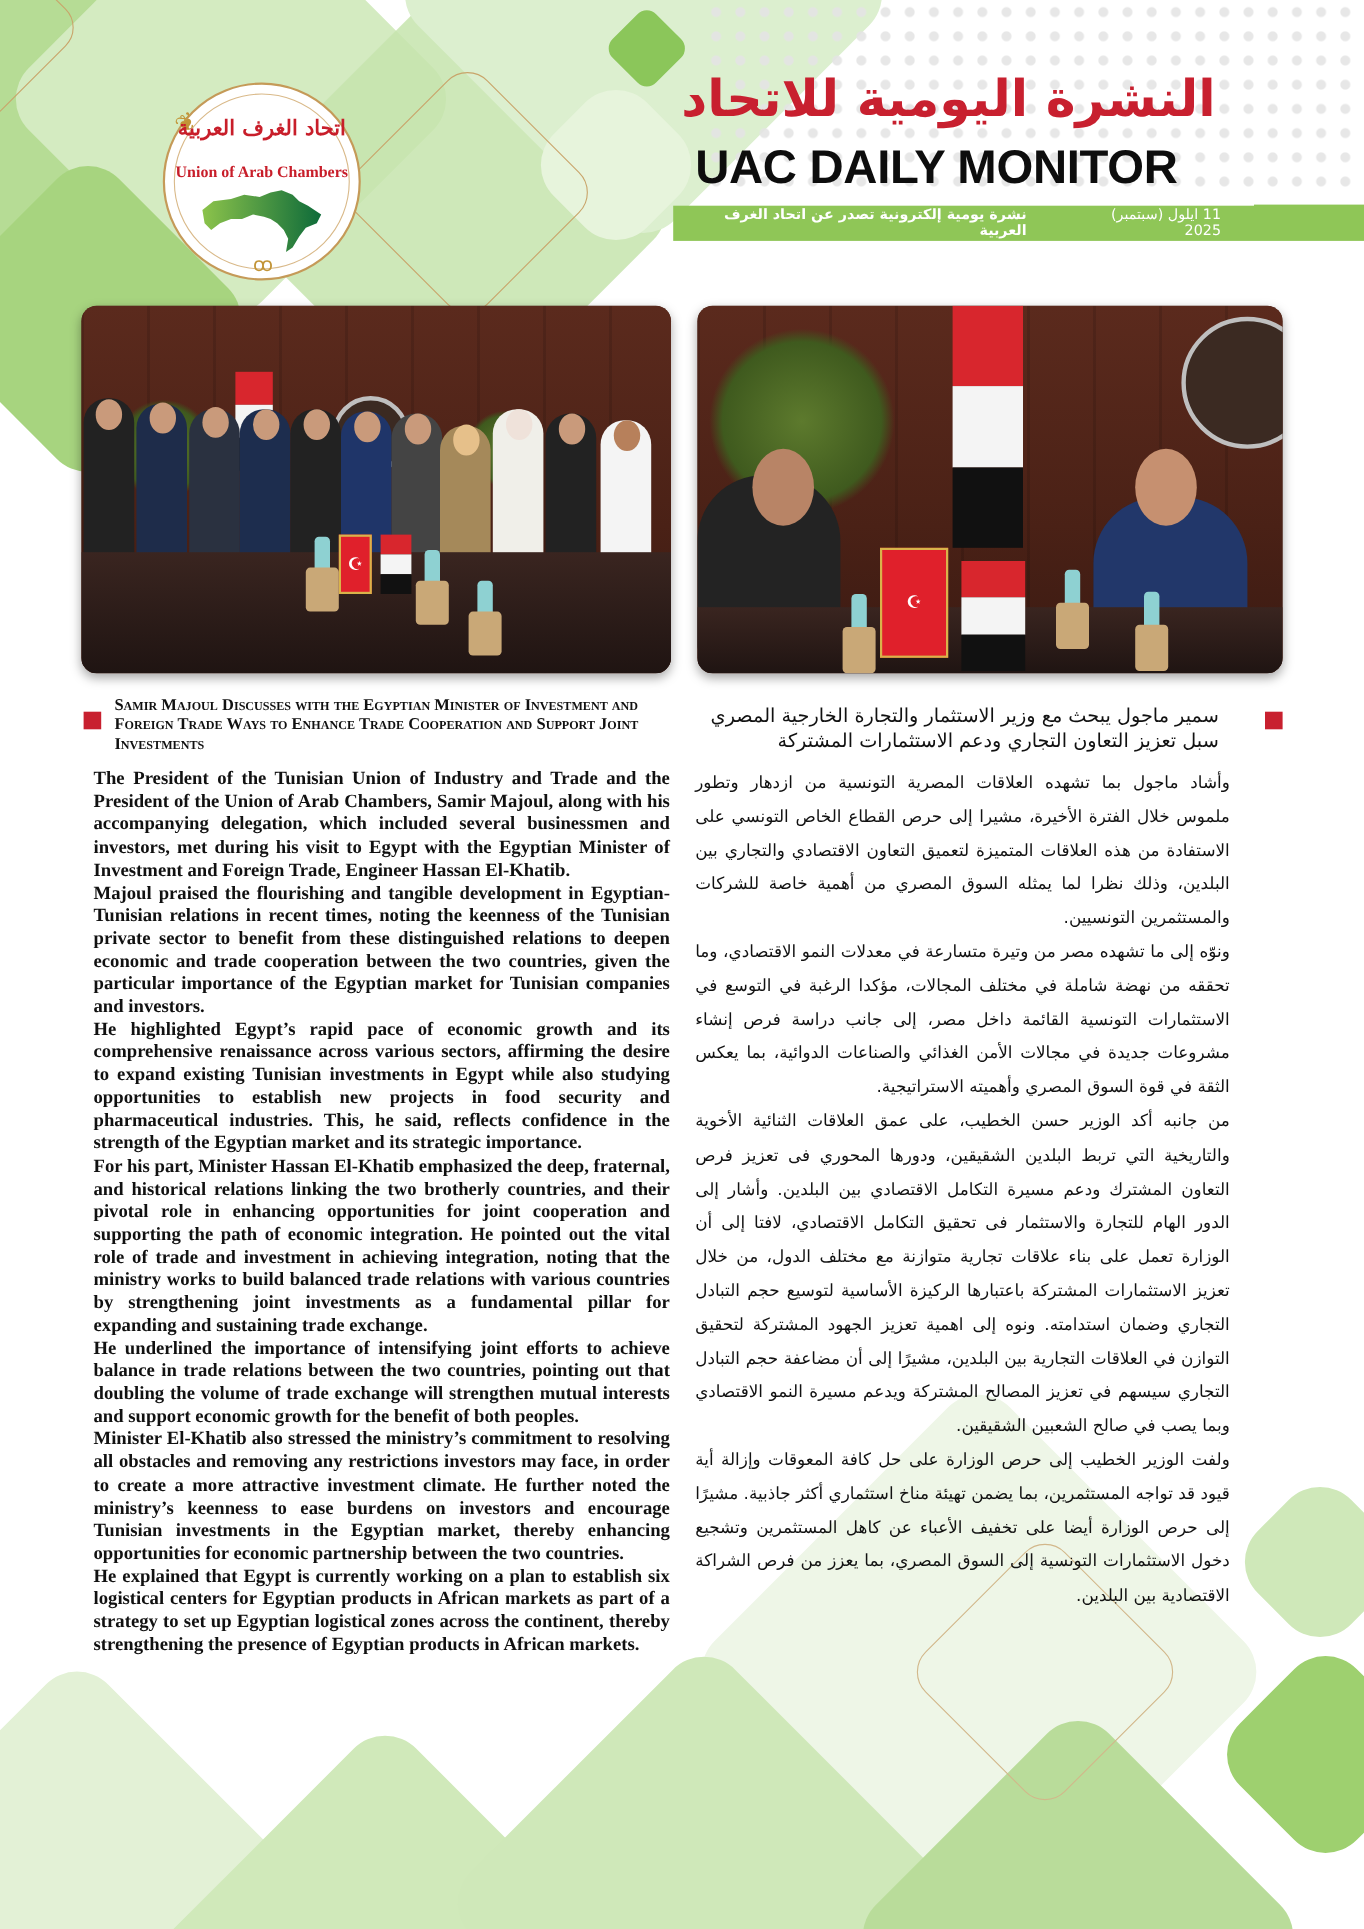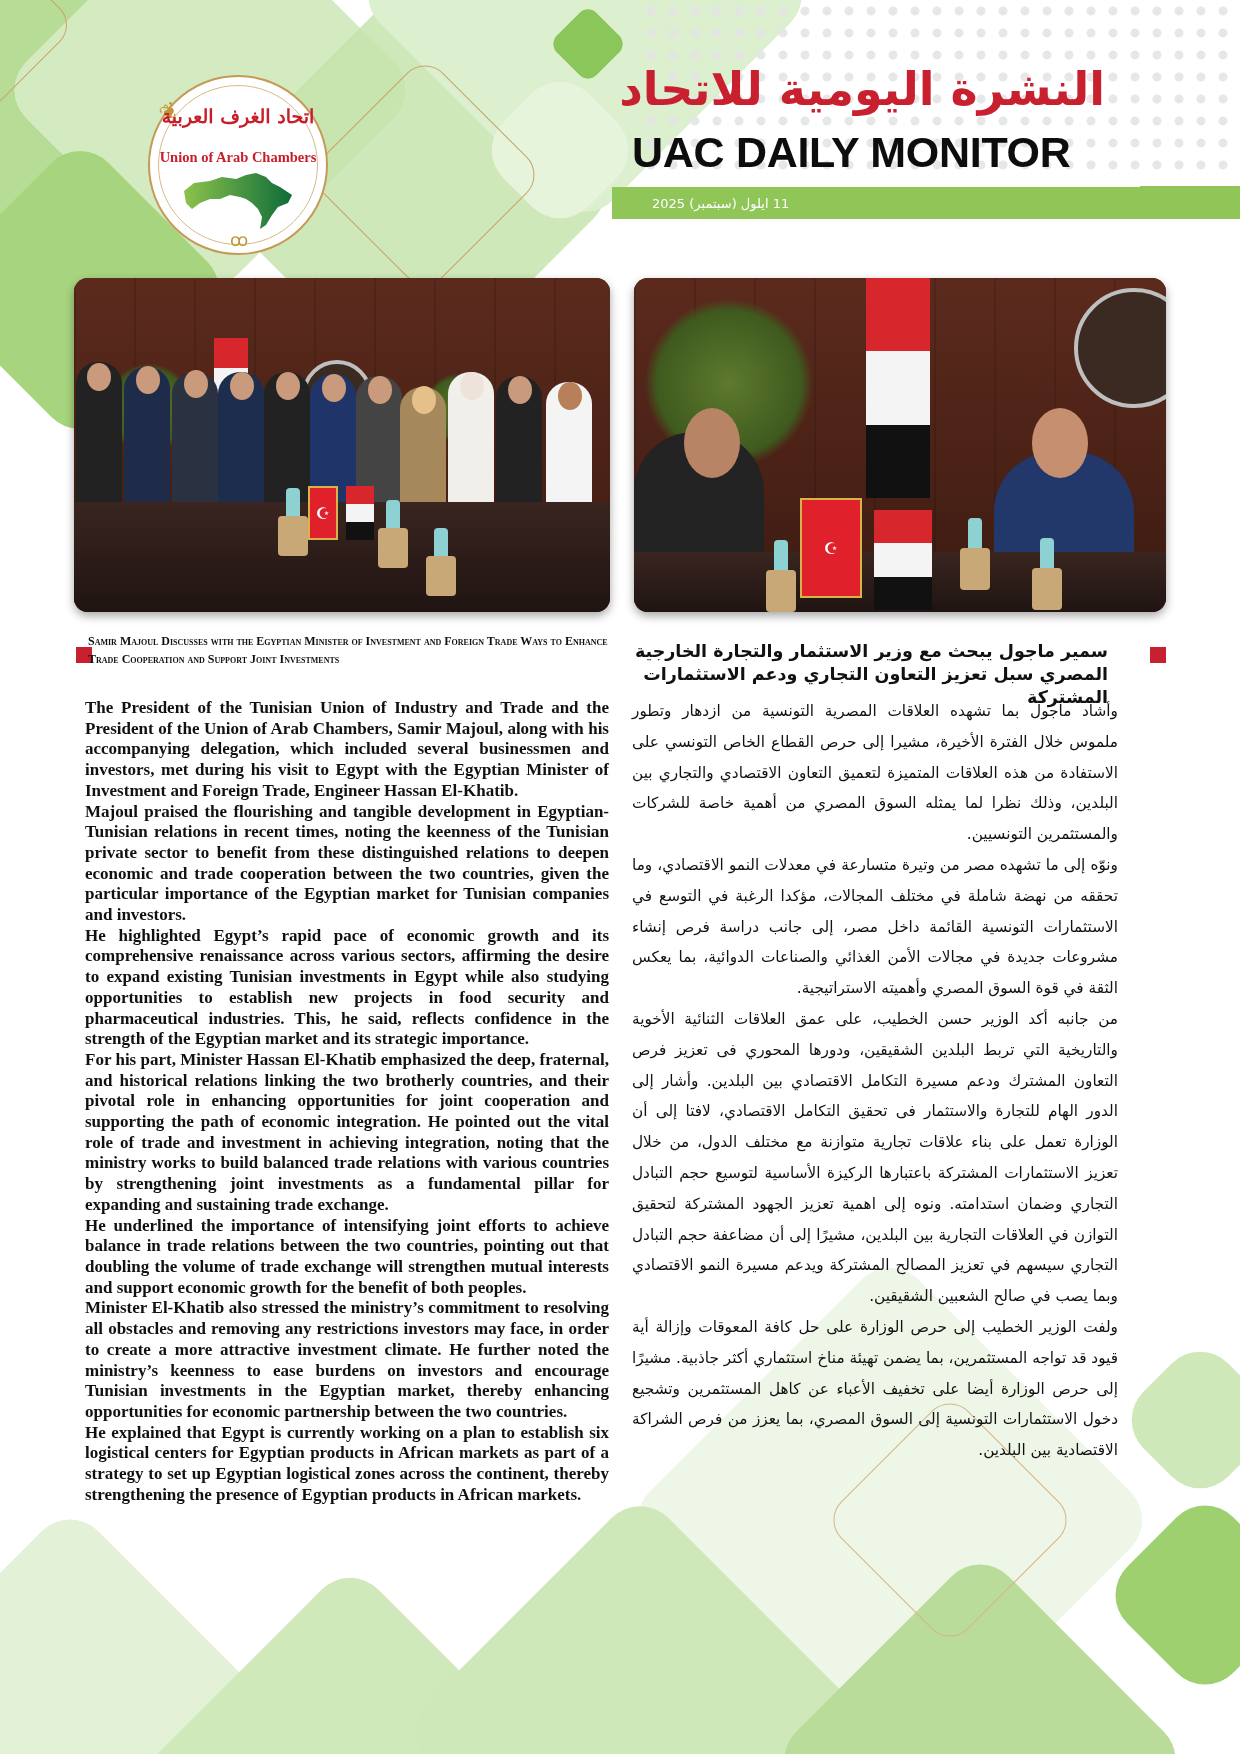--- a/index.html
+++ b/index.html
@@ -70,24 +70,24 @@
   .emblem { position: absolute; border-radius: 50%; border: 4px solid #bfbfbf; background: #3b2a22; }
   .plant { position: absolute; border-radius: 50%; background: radial-gradient(circle, #5d7a2d 0%, #3f5a1e 60%, transparent 70%); }
   .tn-flag { position: absolute; background: #e0202b; border: 2px solid #d9b34a; }
   .tn-flag::after { content: "☪"; position: absolute; left: 50%; top: 50%; transform: translate(-50%,-50%);
                     color: #fff; font-size: 16px; }
   .bottle { position: absolute; width: 14px; background: #8ed1d2; border-radius: 4px 4px 2px 2px; }
   .basket { position: absolute; width: 30px; height: 40px; background: #c9a877; border-radius: 4px; }
 
   
   .bullet { position: absolute; width: 16px; height: 16px; background: #c8202f; z-index: 2; }
-  .hl-en { position: absolute; left: 88px; top: 632px; width: 520px; z-index: 2; font-family: "Liberation Serif", serif;
-           font-weight: bold; font-size: 12px; line-height: 18px; font-variant: small-caps; color: #111; }
+  .hl-en { position: absolute; left: 104px; top: 632px; width: 520px; z-index: 2; font-family: "Liberation Serif", serif;
+           font-weight: bold; font-size: 15px; line-height: 18px; font-variant: small-caps; color: #111; }
   .hl-ar { position: absolute; right: 132px; top: 640px; width: 500px; z-index: 2; direction: rtl; text-align: right;
-           font-family: "DejaVu Sans", sans-serif; font-weight: bold; font-size: 17.5px; line-height: 23px; color: #111; }
+           font-family: "DejaVu Sans", sans-serif; font-weight: normal; font-size: 17.5px; line-height: 23px; color: #111; }
 
   
   .col-en { position: absolute; left: 85px; top: 698px; width: 524px; z-index: 2; font-family: "Liberation Serif", serif;
             font-size: 17px; line-height: 20.7px; text-align: justify; color: #111; }
   .col-en p { margin: 0; font-weight: bold; }
   .col-en .source { font-weight: bold; }
   .col-ar { position: absolute; left: 632px; top: 696px; width: 486px; z-index: 2; direction: rtl; font-family: "DejaVu Sans", sans-serif;
             font-size: 15.3px; line-height: 30.8px; text-align: justify; color: #111; }
   .col-ar p { margin: 0; }
   .col-ar .source { font-weight: bold; }
@@ -131,20 +131,21 @@
     <path d="M4 22 L14 14 L30 12 L42 8 L56 10 L66 6 L76 4 L86 8 L92 14 L100 18 L112 26 L108 34 L98 38 L92 46 L86 56 L80 60 L82 48 L78 40 L72 34 L66 30 L60 28 L50 26 L40 30 L30 30 L20 34 L12 40 L6 34 Z" fill="url(#mapg)"></path>
   </svg>
   <div class="logo-knot">ꝏ</div>
 </div>
 
 <div class="title-ar">النشرة اليومية للاتحاد</div>
 <div class="title-en">UAC DAILY MONITOR</div>
 <div class="right-band"></div>
 <div class="green-bar">
   <span class="gb-date">11 ايلول (سبتمبر) 2025</span>
+  <span class="gb-tag">نشرة يومية إلكترونية تصدر عن اتحاد الغرف العربية</span>
 </div>
 
 <div class="photo photo-left">
   <div class="wall"></div>
   <div class="emblem" style="left:228px;top:82px;width:70px;height:70px;"></div>
   <div class="flag-eg" style="left:140px;top:60px;">
       <i style="background:#d8262d"></i>
       <i style="background:#f4f4f4"></i>
       <i style="background:#111"></i>
     </div>

